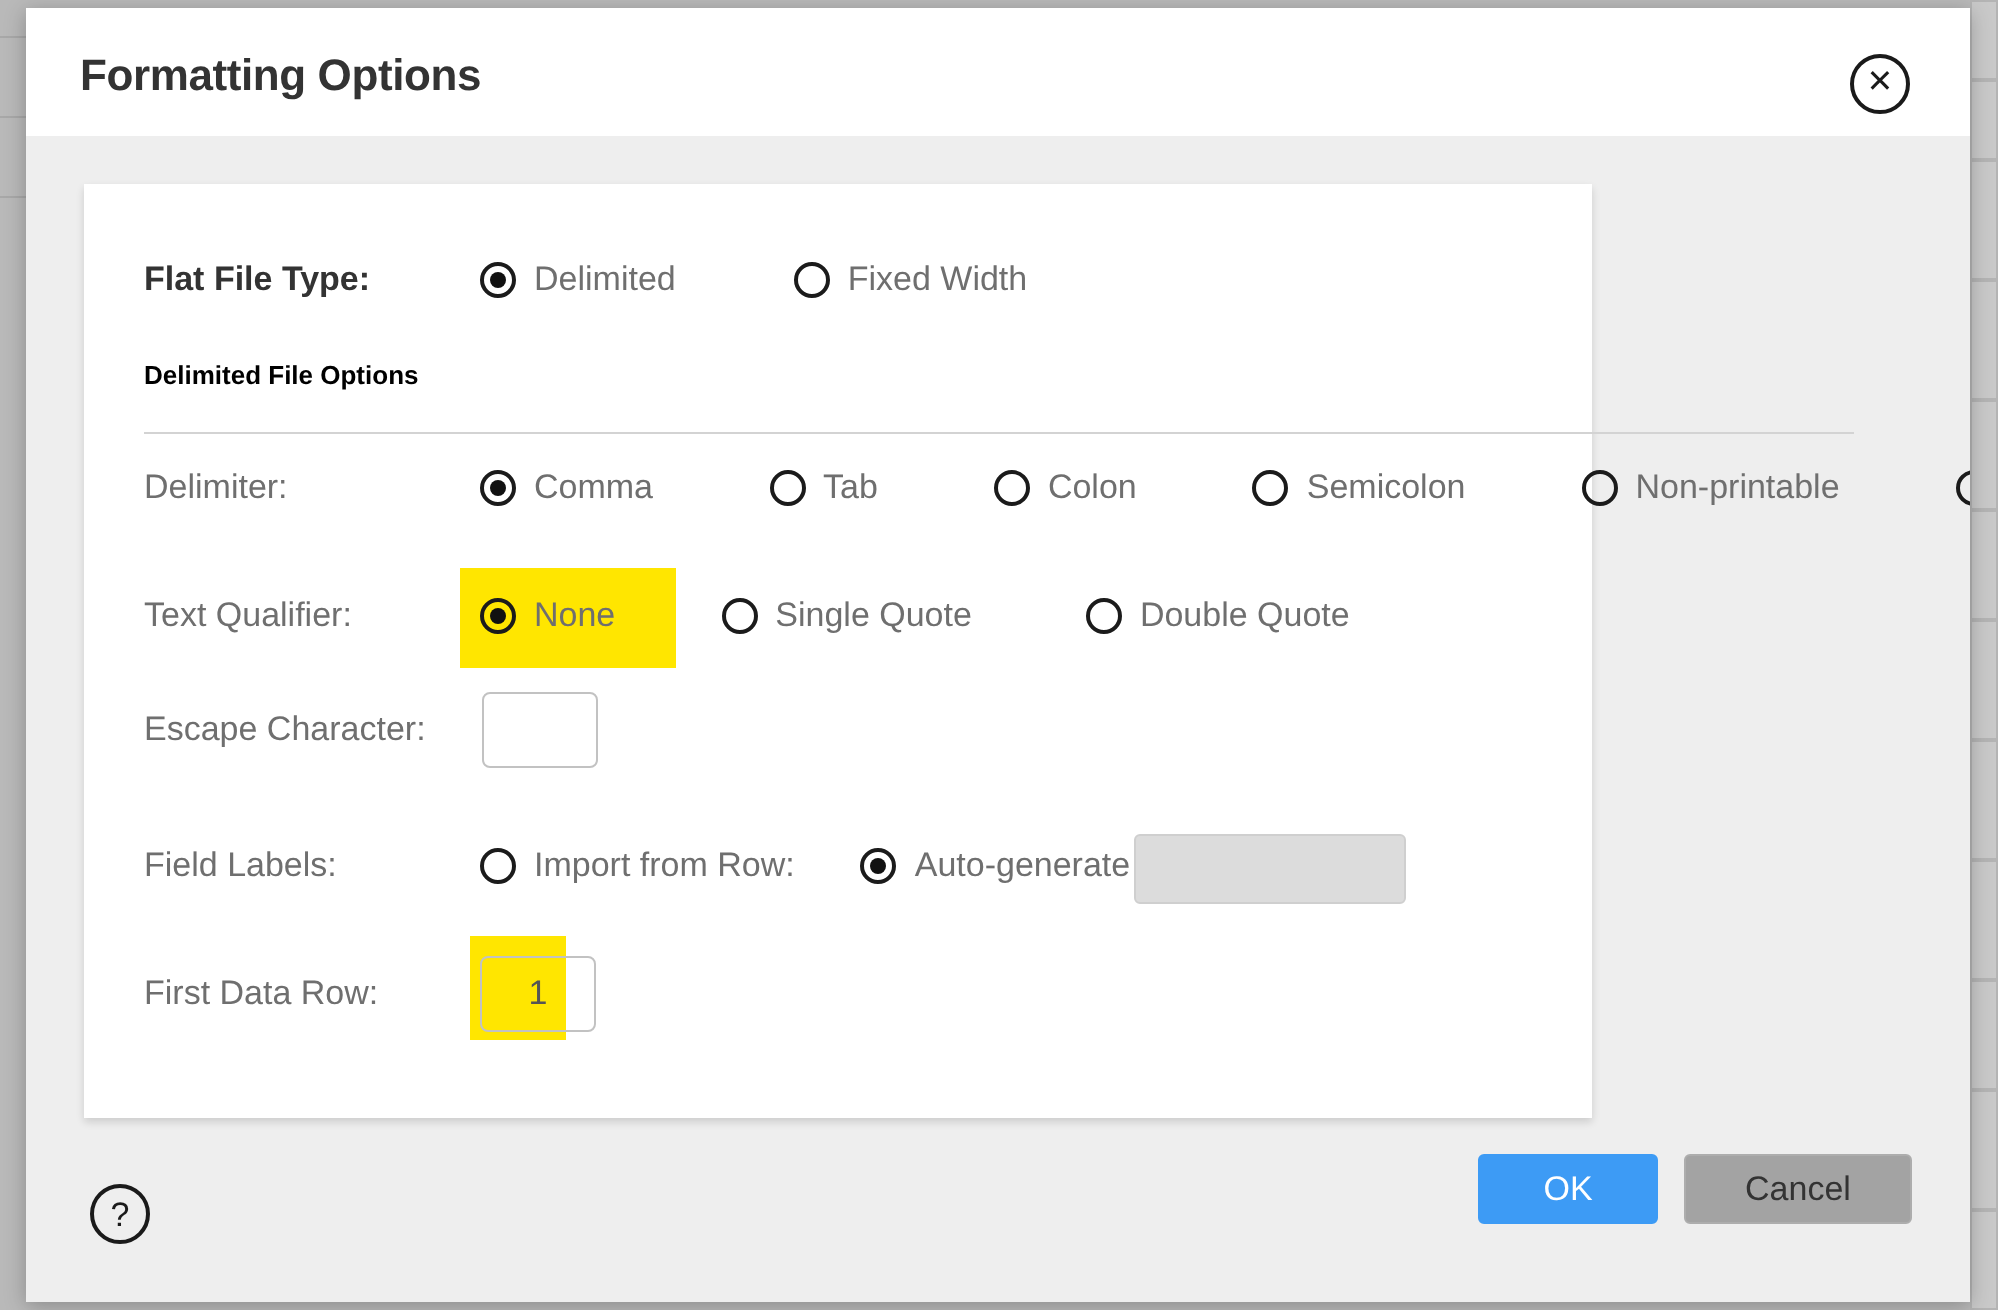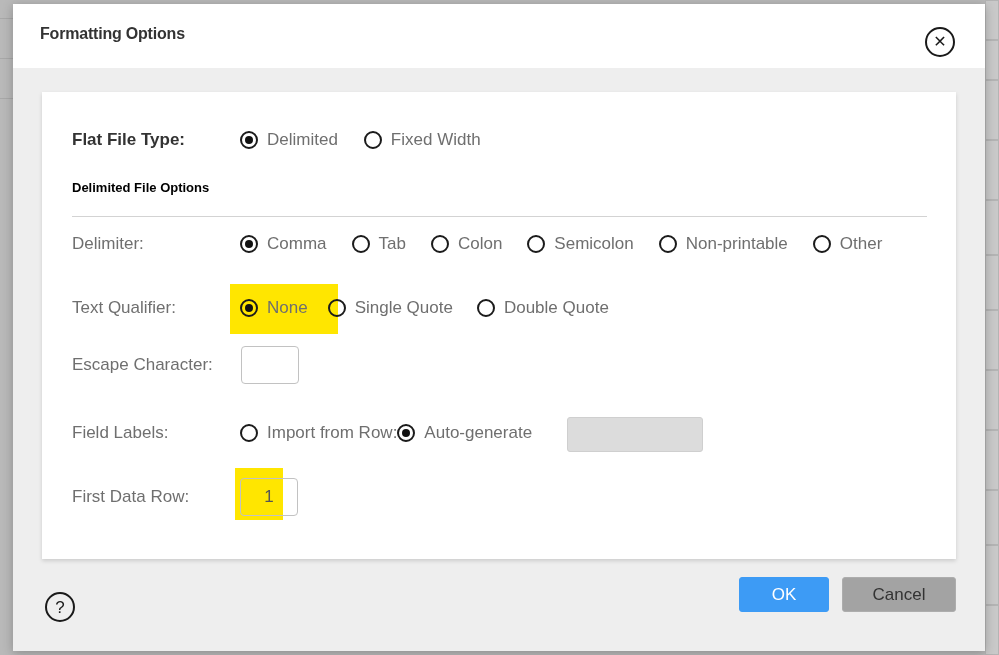--- a/index.html
+++ b/index.html
@@ -59,21 +59,21 @@
     position: absolute;
     left: 0; top: 0;
     width: 972px;
     height: 64px;
     background: #ffffff;
   }
   #dialog-title {
     position: absolute;
     left: 27px;
     top: 21px;
-    font-size: 16px;
+    font-size: 22px;
     font-weight: bold;
     color: #333333;
     letter-spacing: -0.2px;
     white-space: nowrap;
   }
   #close-button {
     position: absolute;
     left: 912px;
     top: 23px;
     width: 30px;
@@ -95,21 +95,21 @@
     font-size: 16px;
     line-height: 1;
     color: #1a1a1a;
   }
 
   
   #form-card {
     position: absolute;
     left: 29px;
     top: 88px;
-    width: 914px;
+    width: 754px;
     height: 467px;
     background: #ffffff;
     box-shadow: 0 2px 4px rgba(0,0,0,0.14);
   }
 
   .row {
     position: absolute;
     left: 0;
     width: 914px;
     height: 40px;
@@ -127,20 +127,21 @@
     color: #333333;
     font-weight: bold;
   }
 
   .opts {
     position: absolute;
     top: 0;
     height: 40px;
     display: flex;
     align-items: center;
+    gap: 33px;
   }
 
   .radio-opt {
     display: flex;
     align-items: center;
     cursor: pointer;
     white-space: nowrap;
     position: relative;
     z-index: 2;
   }

